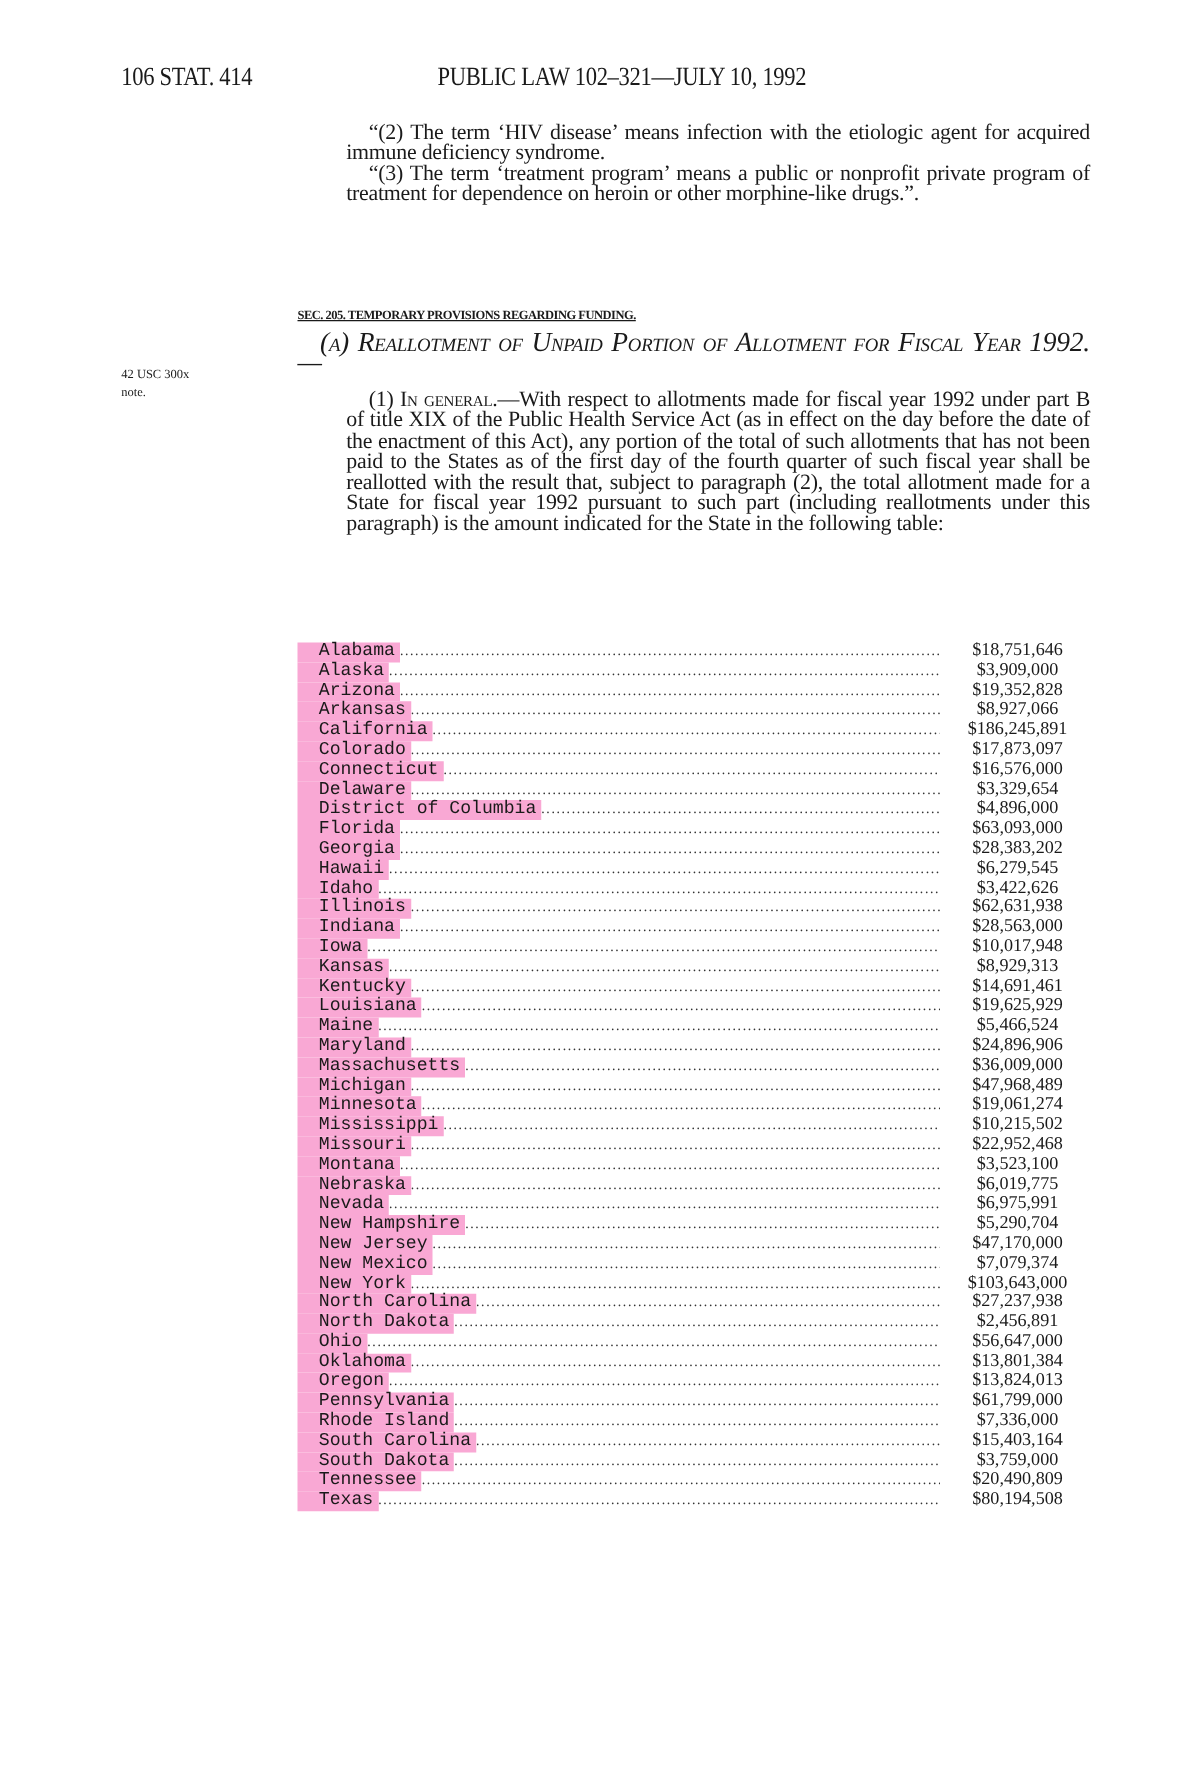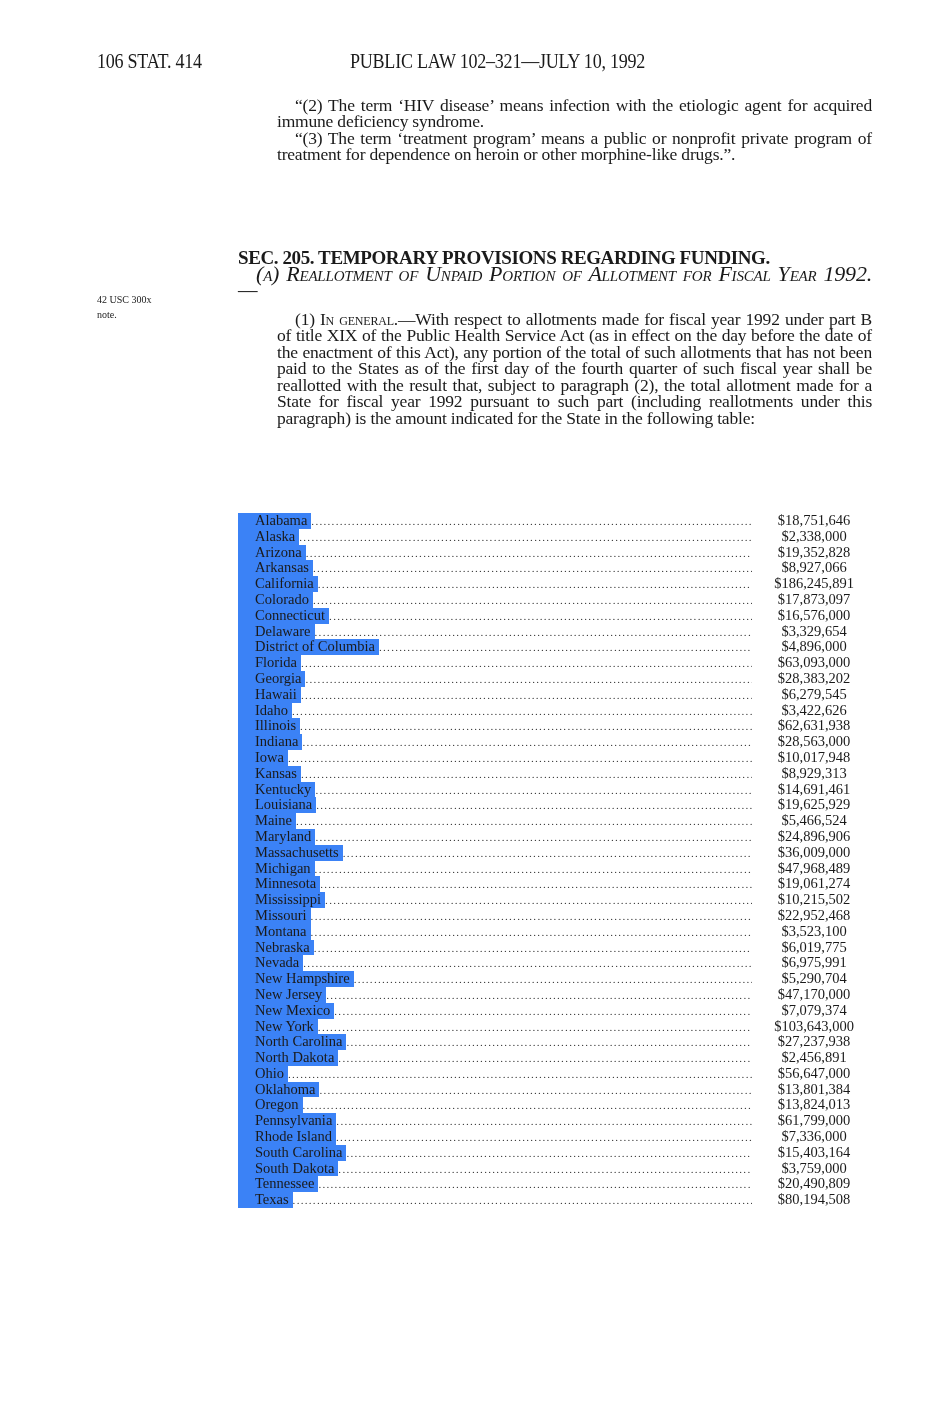--- a/index.html
+++ b/index.html
@@ -26,22 +26,23 @@
   .body-col {
     position: absolute; left: 277px; top: 97px; width: 595px;
     font-size: 17.5px; line-height: 16.4px;
     letter-spacing: -0.2px;
   }
   .body-col p { margin: 0; text-align: justify; }
   .indent { text-indent: 18px; }
 
   .sec-heading {
     position: absolute; left: 238px; top: 247px; width: 634px;
-    font-size: 19px; font-weight: bold; letter-spacing: -0.4px;
+    font-size: 10px; font-weight: bold; letter-spacing: -0.4px;
     white-space: nowrap;
+    text-decoration: underline;
   }
   .subsec {
     position: absolute; left: 238px; top: 266px; width: 634px;
     font-size: 22px; line-height: 16.4px; letter-spacing: -0.2px; font-style: italic;
   }
   .subsec p { margin: 0; text-align: justify; }
   .sc { font-variant: small-caps; }
   .para {
     position: absolute; left: 277px; top: 299px; width: 595px;
     font-size: 17.5px; line-height: 16.45px; letter-spacing: -0.2px; margin-top: 12px;
@@ -52,21 +53,21 @@
     position: absolute; left: 238px; top: 513px; width: 632px;
     font-size: 14.5px;
   }
   .tbl-head { position: relative; height: 15.8px; line-height: 15.8px; }
   .tbl-head .h-state { position: absolute; left: 0; }
   .tbl-head .h-amount { position: absolute; right: 0; }
   .row {
     position: relative; height: 15.8px; line-height: 15.8px;
     display: flex; align-items: baseline;
   }
-  .row .name { padding-left: 17px; white-space: nowrap; background: #3b82f6; padding-right: 4px; }
+  .row .name { padding-left: 17px; white-space: nowrap; background: #f9a8d4; padding-right: 4px; font-family: Liberation Mono, monospace; }
   .row .dots {
     flex: 1; overflow: hidden; white-space: nowrap;
     font-size: 11px; letter-spacing: 1.3px; color: #333;
     margin-right: 6px;
   }
   .row .amt { width: 112px; text-align: center; white-space: nowrap; }
 </style>
 </head>
 <body>
 
@@ -98,21 +99,21 @@
 <div class="alloc-table">
   <div id="rows">
       <div class="row">
         <span class="name">Alabama</span>
         <span class="dots">........................................................................................................................................................................................................</span>
         <span class="amt">$18,751,646</span>
       </div>
       <div class="row">
         <span class="name">Alaska</span>
         <span class="dots">........................................................................................................................................................................................................</span>
-        <span class="amt">$2,338,000</span>
+        <span class="amt">$3,909,000</span>
       </div>
       <div class="row">
         <span class="name">Arizona</span>
         <span class="dots">........................................................................................................................................................................................................</span>
         <span class="amt">$19,352,828</span>
       </div>
       <div class="row">
         <span class="name">Arkansas</span>
         <span class="dots">........................................................................................................................................................................................................</span>
         <span class="amt">$8,927,066</span>

